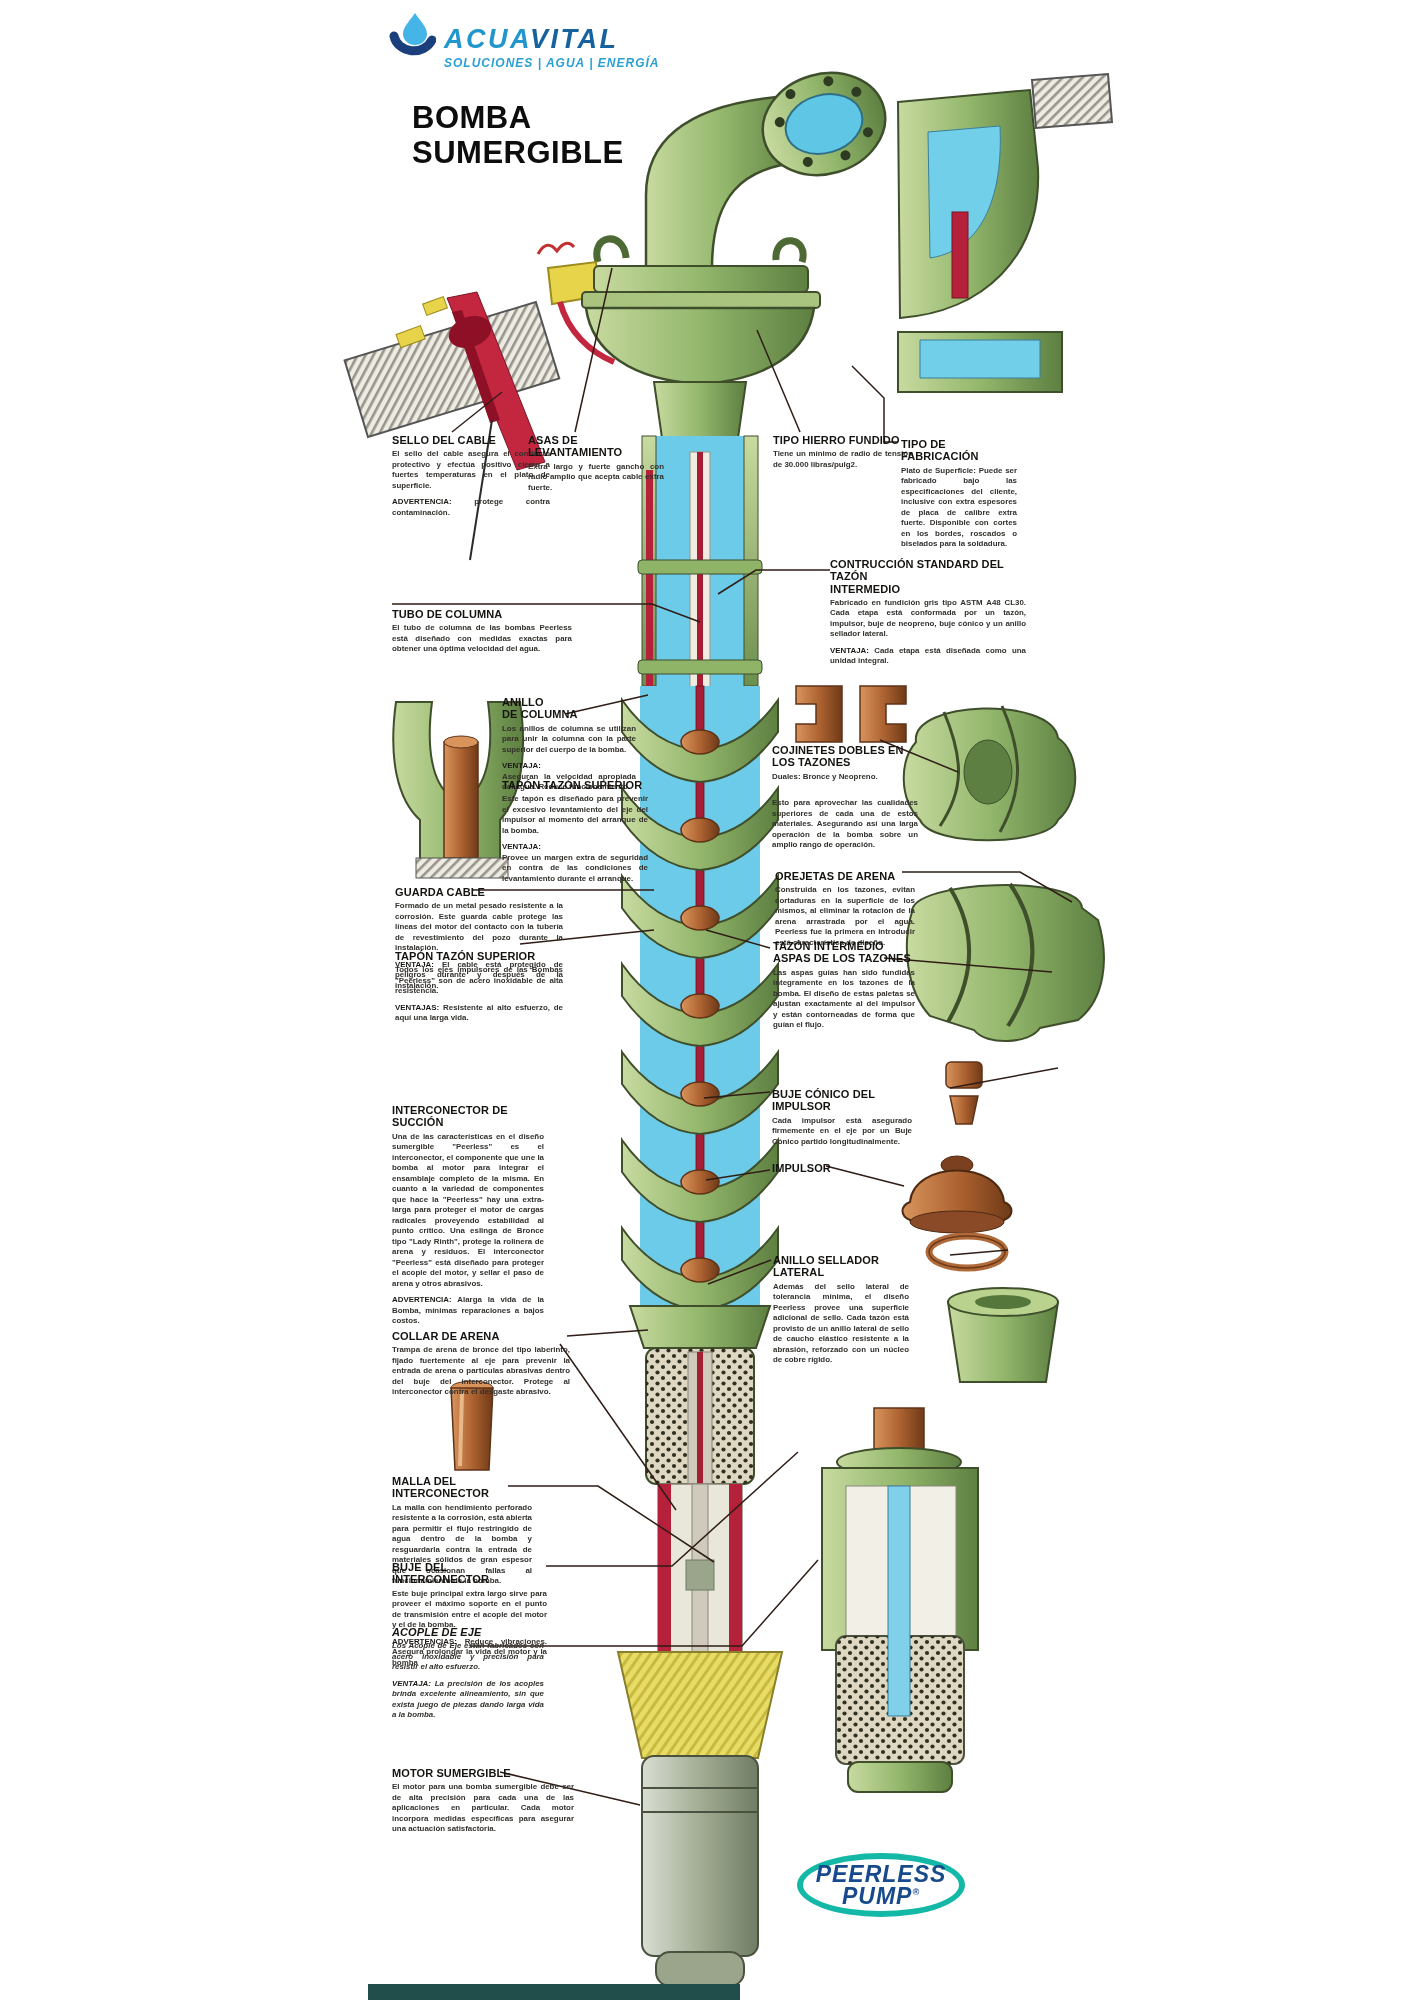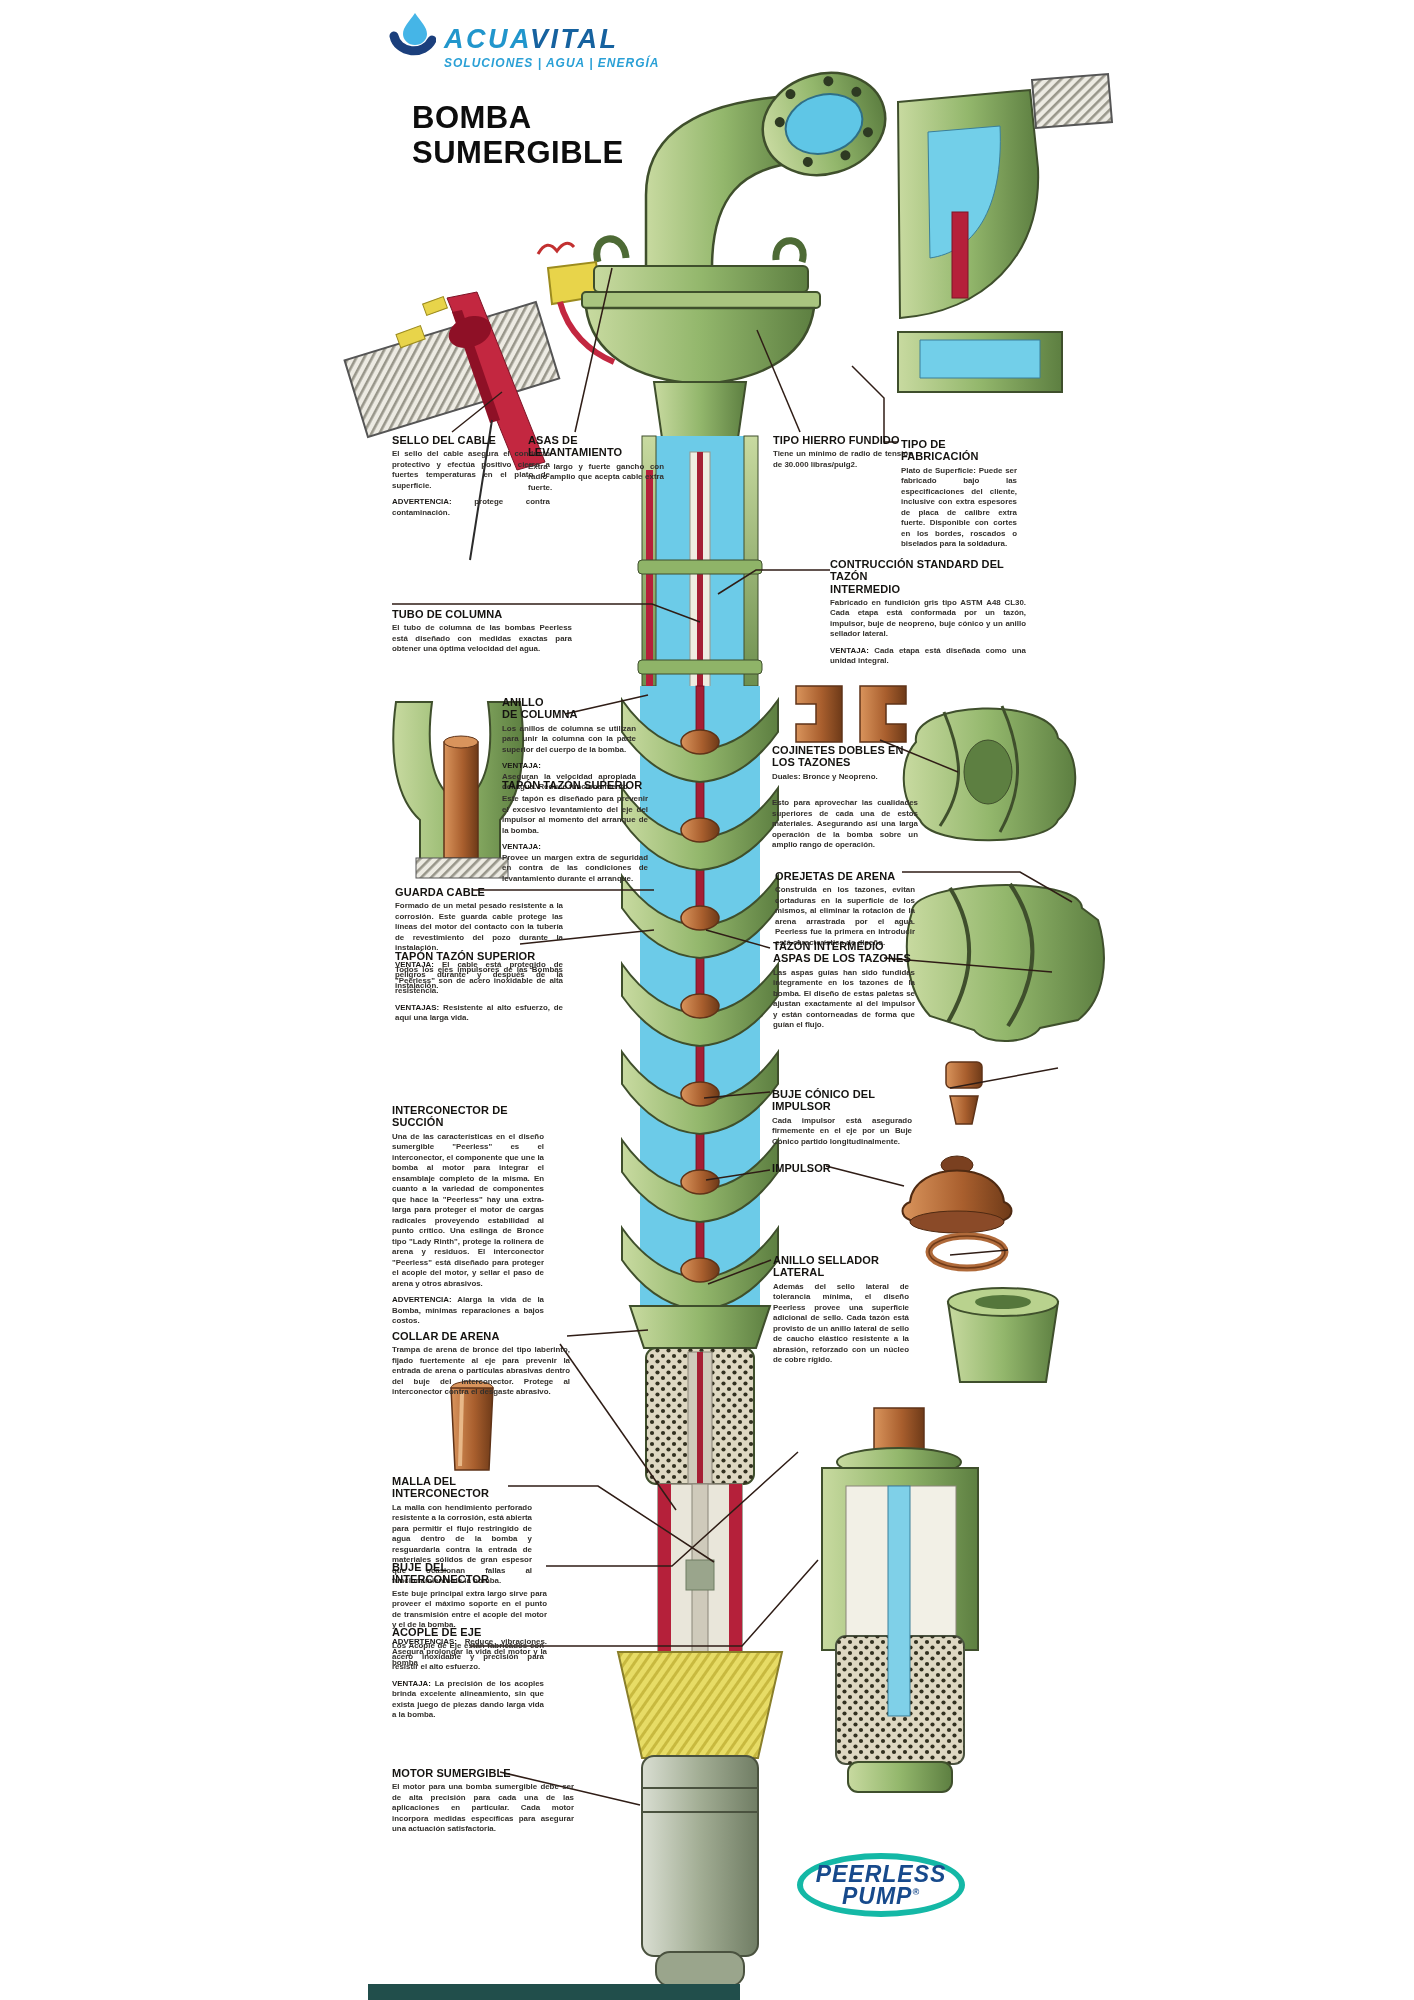--- a/index.html
+++ b/index.html
@@ -373,21 +373,21 @@
   <h3><span>MALLA DEL</span><br><span>INTERCONECTOR</span></h3>
   <p>La malla con hendimiento perforado resistente a la corrosión, está abierta para permitir el flujo restringido de agua dentro de la bomba y resguardarla contra la entrada de materiales sólidos de gran espesor que ocasionan fallas al funcionamiento de la bomba.</p>
 </div>
 
 <div class="lbl" style="left:392px;top:1561px;width:155px;">
   <h3>BUJE DEL INTERCONECTOR</h3>
   <p>Este buje principal extra largo sirve para proveer el máximo soporte en el punto de transmisión entre el acople del motor y el de la bomba.</p>
   <p><span class="nl">ADVERTENCIAS:</span> <span>Reduce vibraciones. Asegura prolongar la vida del motor y la bomba</span></p>
 </div>
 
-<div class="lbl" style="left:392px;top:1626px;width:152px;">
+<div class="lbl" style="left:392px;top:1626px;width:152px;font-style:italic;">
   <h3>ACOPLE DE EJE</h3>
   <p>Los Acople de Eje están fabricados con acero inoxidable y precisión para resistir el alto esfuerzo.</p>
   <p><span class="nl">VENTAJA:</span> <span>La precisión de los acoples brinda excelente alineamiento, sin que exista juego de piezas dando larga vida a la bomba.</span></p>
 </div>
 
 <div class="lbl" style="left:392px;top:1767px;width:182px;">
   <h3>MOTOR SUMERGIBLE</h3>
   <p>El motor para una bomba sumergible debe ser de alta precisión para cada una de las aplicaciones en particular. Cada motor incorpora medidas específicas para asegurar una actuación satisfactoria.</p>
 </div>
 

